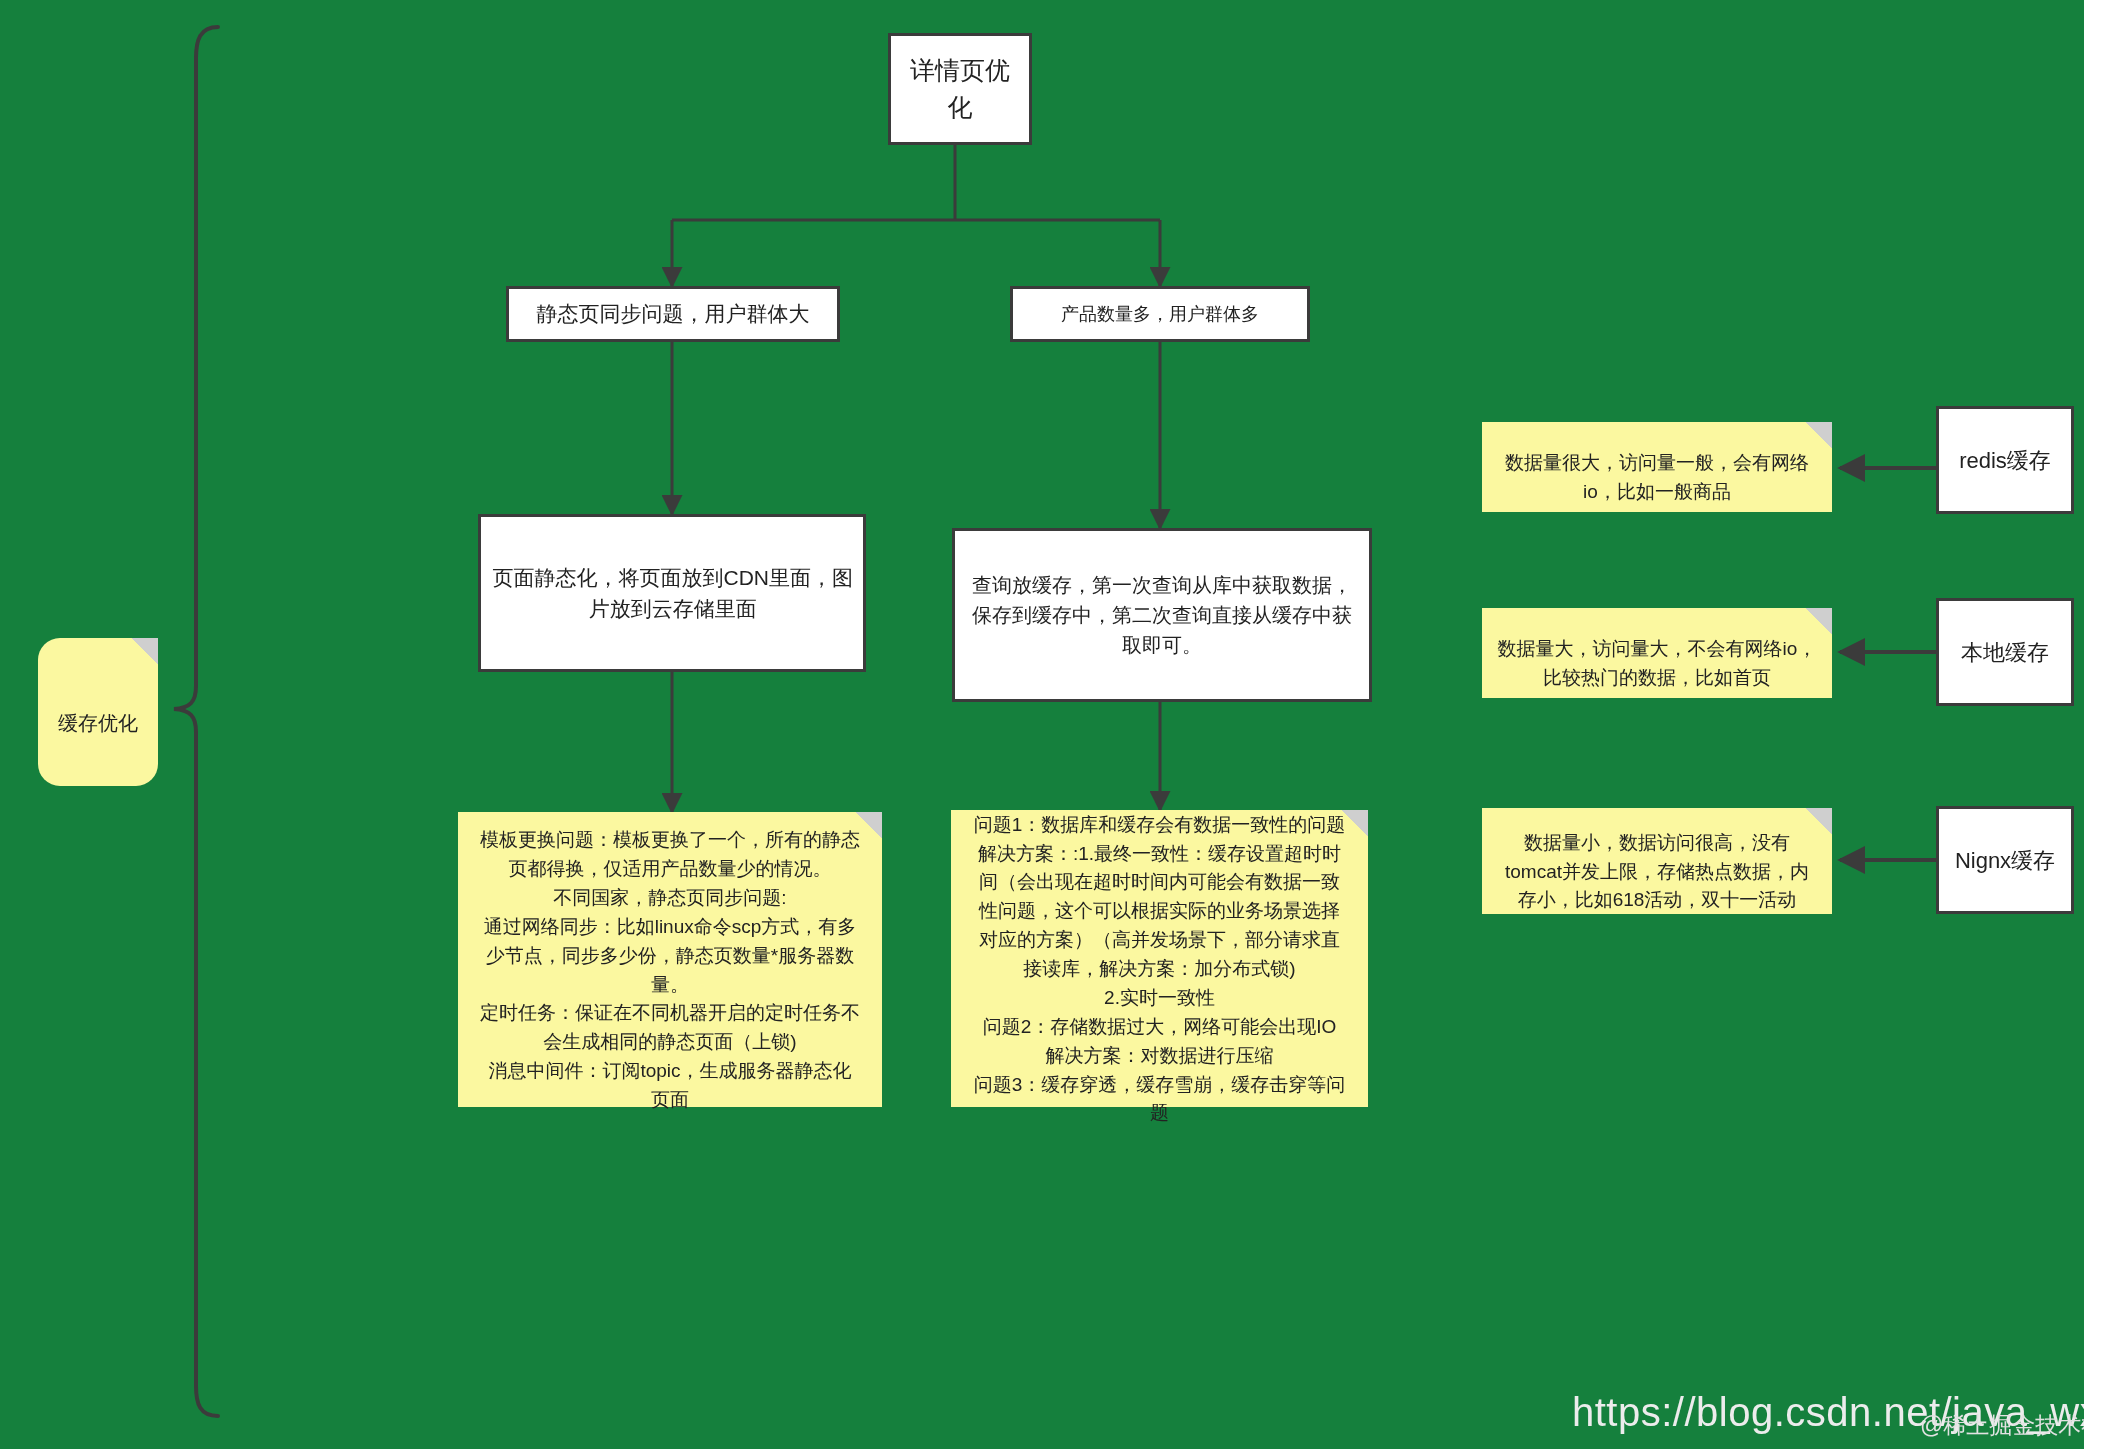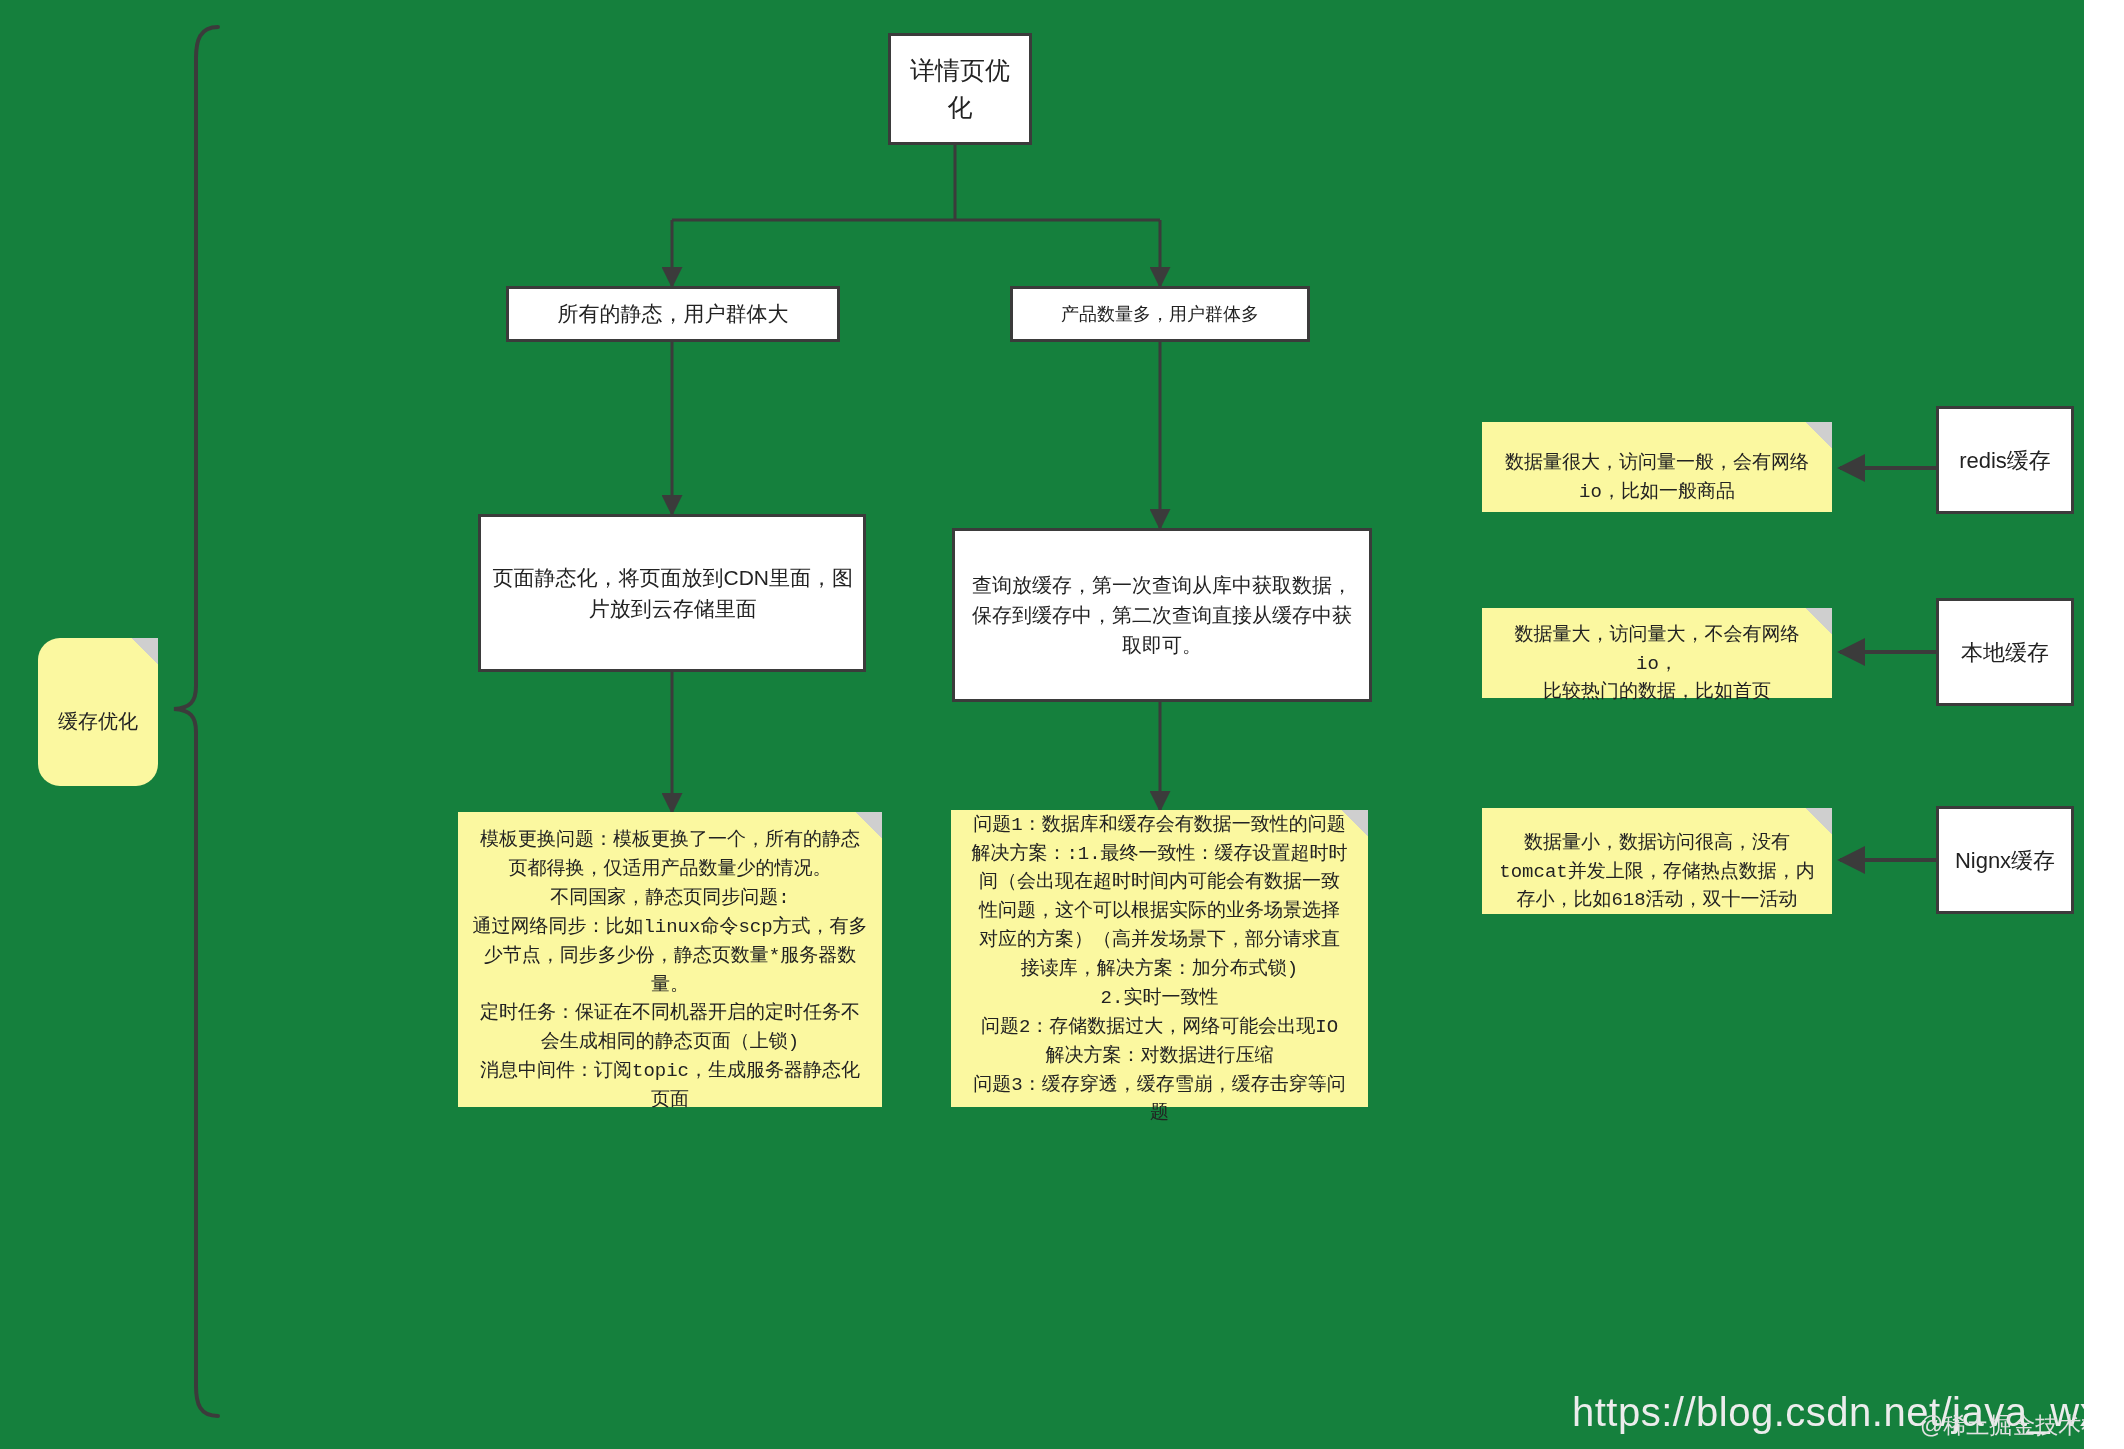--- a/index.html
+++ b/index.html
@@ -42,21 +42,21 @@
     white-space: pre-line;
   }
   .note .fold {
     position: absolute;
     top: 0;
     right: 0;
     width: 26px;
     height: 26px;
     background: linear-gradient(225deg, #cfcfcf 0 50%, rgba(0,0,0,0) 50.5%);
   }
-  .note.withfold { padding-top: 30px; font-family: Liberation Mono, monospace; }
+  .note.withfold { padding-top: 30px; }
 
   svg.lines {
     position: absolute;
     left: 0; top: 0;
     width: 2124px;
     height: 1449px;
     pointer-events: none;
   }
 
   .wm-url {
@@ -129,21 +129,21 @@
                L 196 1386
                C 196 1404, 200 1416, 218 1416" stroke="#3b3b3b" stroke-width="4" fill="none" stroke-linecap="round"></path>
     </g>
   </svg>
 
   <div class="node" style="left:888px; top:33px; width:144px; height:112px; font-size:25px;">
     <span>详情页优化</span>
   </div>
 
   <div class="node" style="left:506px; top:286px; width:334px; height:56px; font-size:21px;">
-    <span>所有的静态，用户群体大</span>
+    <span>静态页同步问题，用户群体大</span>
   </div>
   <div class="node" style="left:1010px; top:286px; width:300px; height:56px; font-size:18px;">
     <span>产品数量多，用户群体多</span>
   </div>
 
   <div class="node" style="left:478px; top:514px; width:388px; height:158px; font-size:21px;justify-content:flex-end;">
     <span>页面静态化，将页面放到CDN里面，图
 片放到云存储里面</span>
   </div>
   <div class="node" style="left:952px; top:528px; width:420px; height:174px; font-size:20px;">

